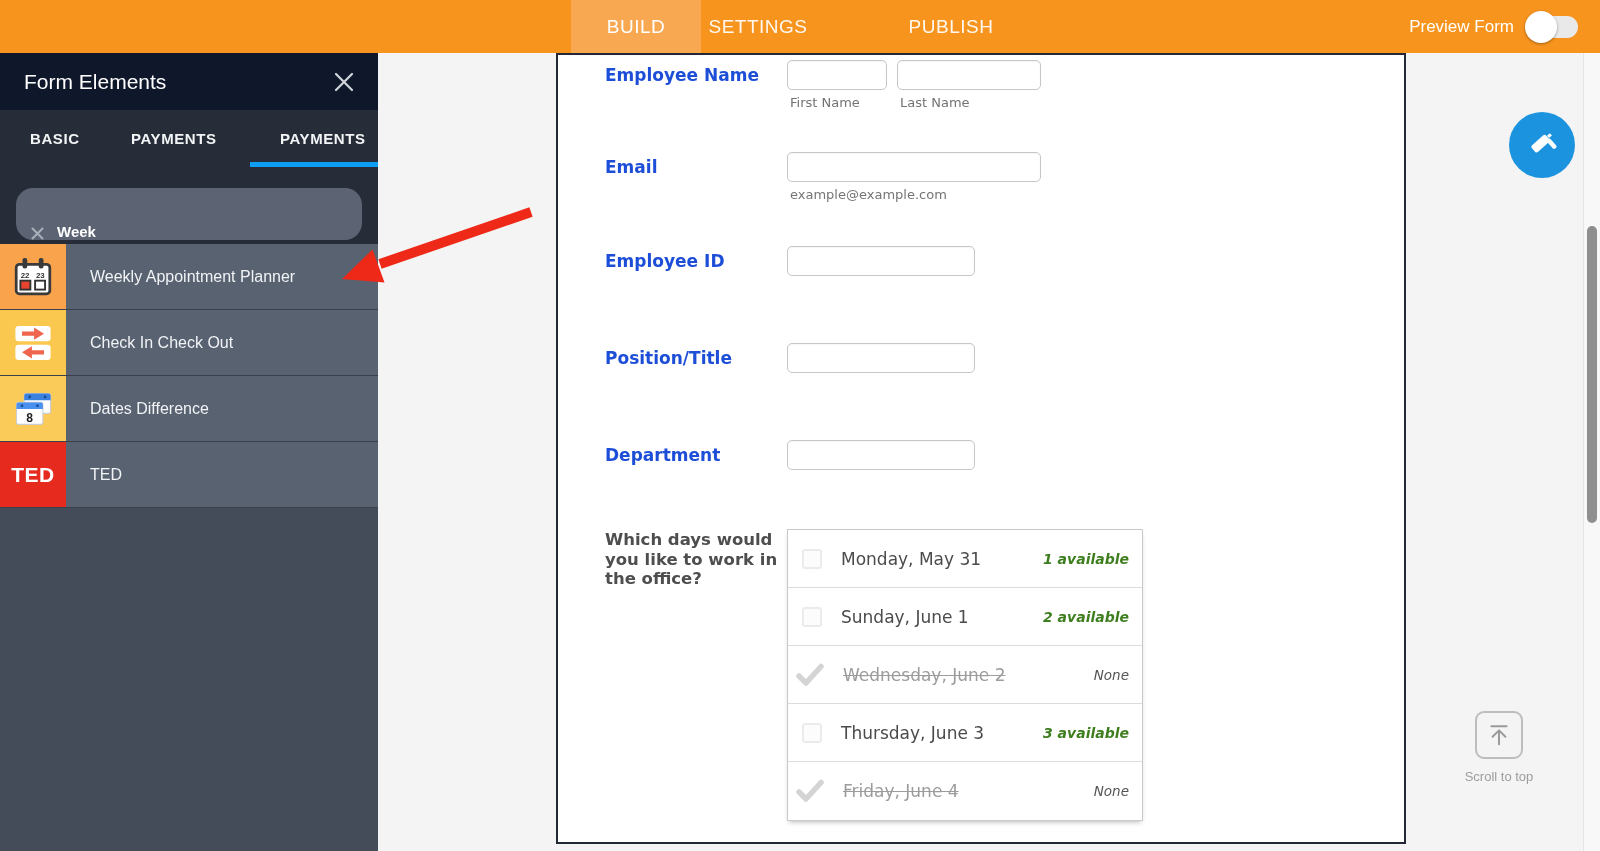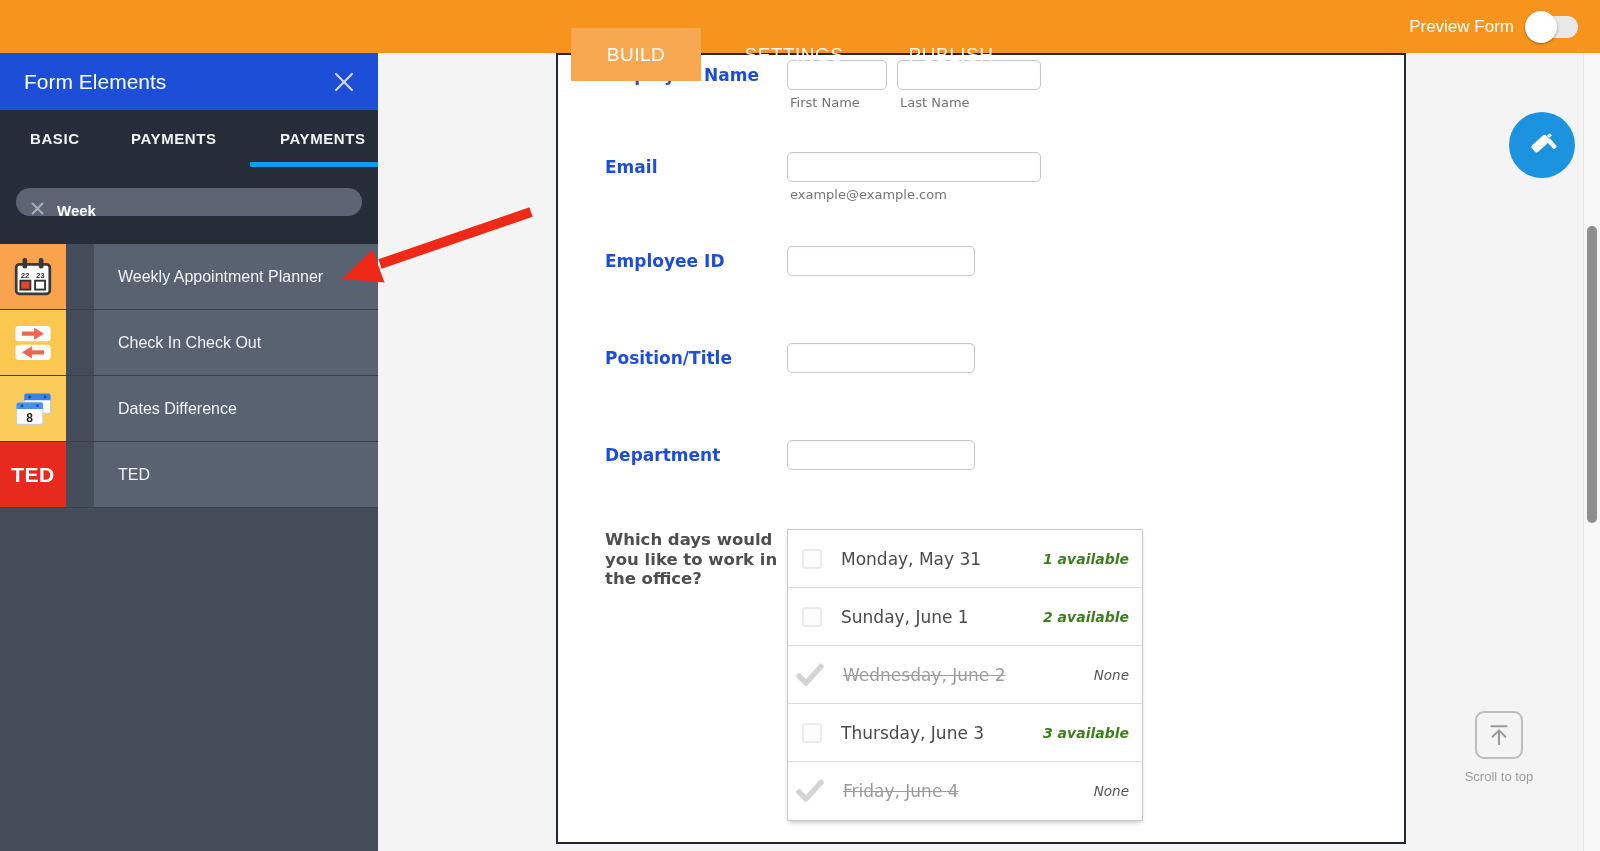--- a/index.html
+++ b/index.html
@@ -3,47 +3,47 @@
 <meta charset="utf-8">
 <style>
   * { margin:0; padding:0; box-sizing:border-box; }
   html,body { width:1600px; height:851px; }
   body { font-family:"Liberation Sans", sans-serif; background:#f4f4f4; overflow:hidden; }
   #stage { position:relative; width:1600px; height:851px; overflow:hidden; background:#f4f4f4; }
 
   
   #header { position:absolute; left:0; top:0; width:1600px; height:53px; background:#F7941E; z-index:20; }
   .hdr-tab { position:absolute; top:0; height:53px; line-height:53px; text-align:center;
-             font-size:19px; letter-spacing:.5px; color:rgba(255,255,255,.93); cursor:pointer;margin-top:28px; }
+             font-size:19px; letter-spacing:.5px; color:rgba(255,255,255,.93); cursor:pointer; }
   .hdr-tab--build { left:571px; width:130px; background:#F8A851; color:#fff; }
-  .hdr-tab--settings { left:709px; width:170px; }
+  .hdr-tab--settings { left:673px; width:170px; }
   .hdr-tab--publish { left:871px; width:160px; }
   .preview-wrap { position:absolute; right:22px; top:0; height:53px; display:flex; align-items:center; gap:14px; }
   .preview-label { color:#fff; font-size:17px; }
   .toggle-track { position:relative; width:50px; height:22px; border-radius:11px; background:#E9E9E9; cursor:pointer; }
   .toggle-knob { position:absolute; left:-3px; top:-5px; width:32px; height:32px; border-radius:50%;
                  background:#fff; box-shadow:0 1px 3px rgba(0,0,0,.35); }
 
   
   #sidebar { position:absolute; left:0; top:53px; width:378px; height:798px; background:#454C59; z-index:10; }
-  .sb-head { height:57px; background:#1d4ed8; display:flex; align-items:center; padding:0 22px 0 24px; }
+  .sb-head { height:57px; background:#0f172a; display:flex; align-items:center; padding:0 22px 0 24px; }
   .sb-title { color:#fff; font-size:21px; font-weight:400; }
   .sb-close { margin-left:auto; cursor:pointer; display:flex; }
   .sb-tabs { position:relative; height:57px; background:#262D38; }
   .sb-tab { position:absolute; top:0; height:57px; line-height:57px; font-size:15px; font-weight:bold;
             letter-spacing:.6px; color:#F2F4F6; cursor:pointer; }
   .sb-tab--basic { left:30px; }
   .sb-tab--payments { left:131px; }
   .sb-tab--widgets { left:280px; }
   .sb-tab-underline { position:absolute; left:250px; right:0; bottom:0; height:5px; background:#0D9DF2; }
   .sb-search { height:77px; background:#262D38; padding:21px 16px 0 16px; }
-  .search-pill { height:19px; border-radius:17px; background:#5C6474; display:flex; align-items:flex-start;
-                 padding:14px 15px; gap:13px; cursor:text; }
+  .search-pill { height:52px; border-radius:17px; background:#5C6474; display:flex; align-items:flex-end;
+                 padding:0 15px; gap:13px; cursor:text; }
   .search-text { color:#fff; font-size:15px; font-weight:bold; }
-  .sb-item { height:66px; display:flex; border-bottom:1px solid #39404C; cursor:pointer;gap:28px; }
+  .sb-item { height:66px; display:flex; border-bottom:1px solid #39404C; cursor:pointer; }
   .tile { width:66px; min-width:66px; display:flex; align-items:center; justify-content:center; }
   .tile--planner { background:#F9A44D; }
   .tile--checkinout { background:#FBC84F; }
   .tile--datesdiff { background:#FACB59; }
   .tile--ted { background:#E62B1E; }
   .ted-text { color:#fff; font-weight:bold; font-size:21px; letter-spacing:.5px; font-family:"Liberation Sans",sans-serif; }
   .sb-item-label { flex:1; background:#596271; display:flex; align-items:center; padding-left:24px;
                    color:#F1F3F5; font-size:16px; }
 
   

